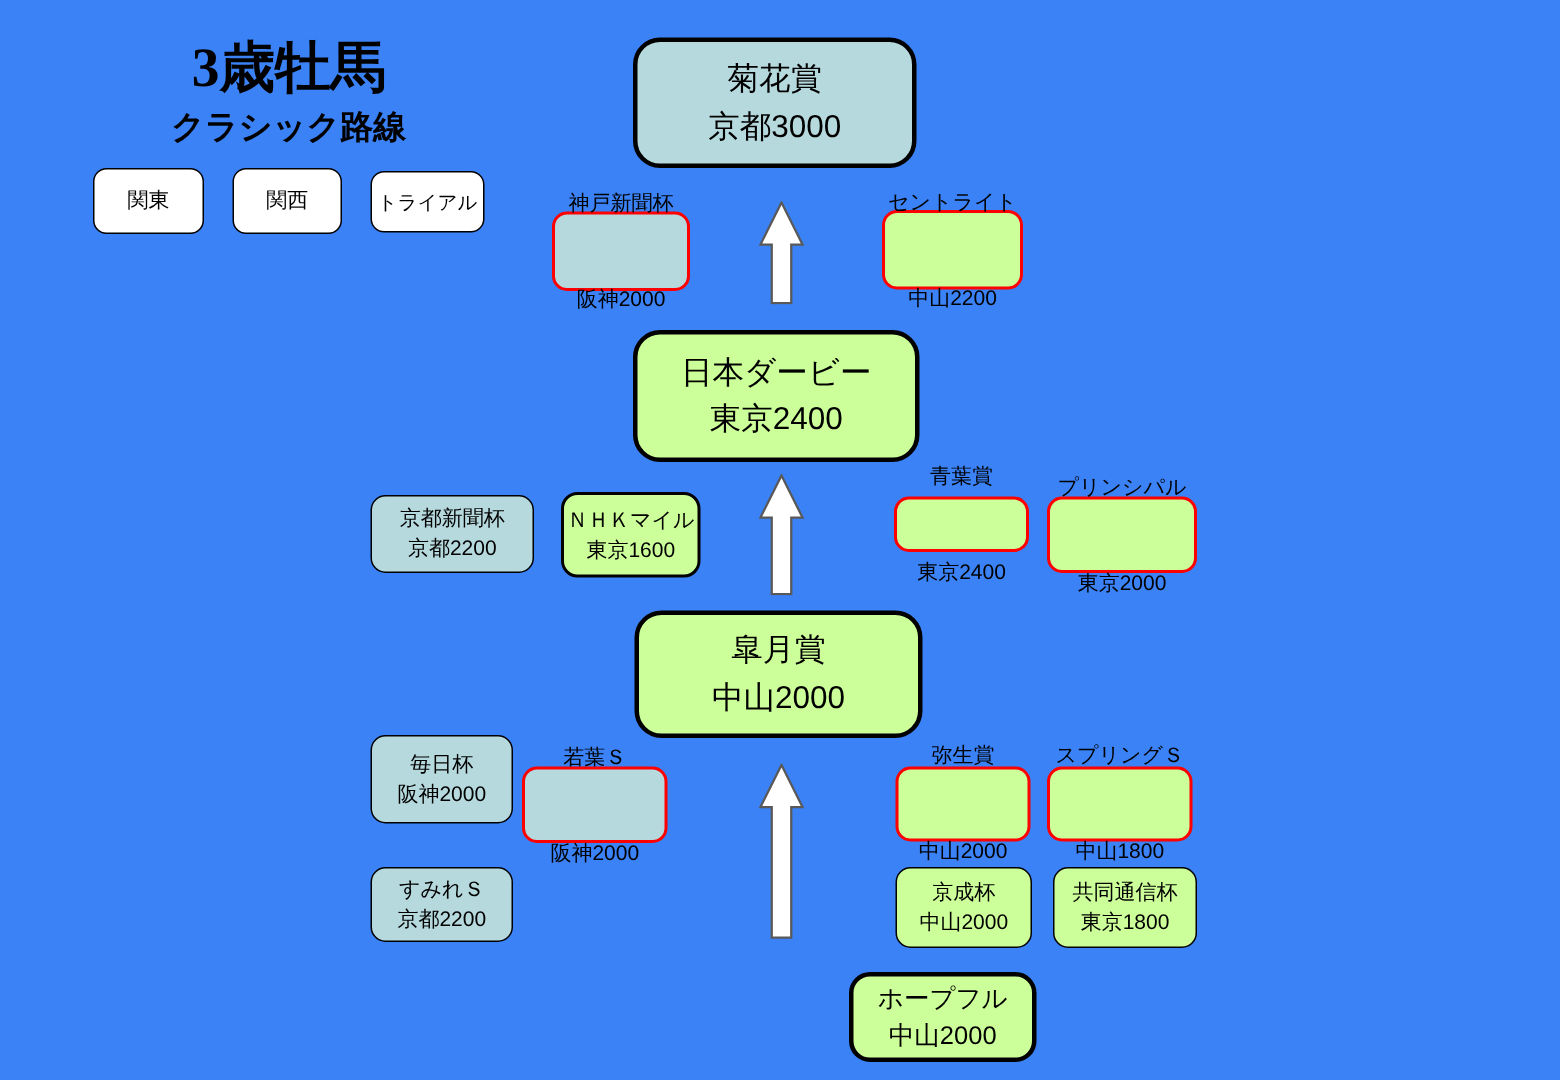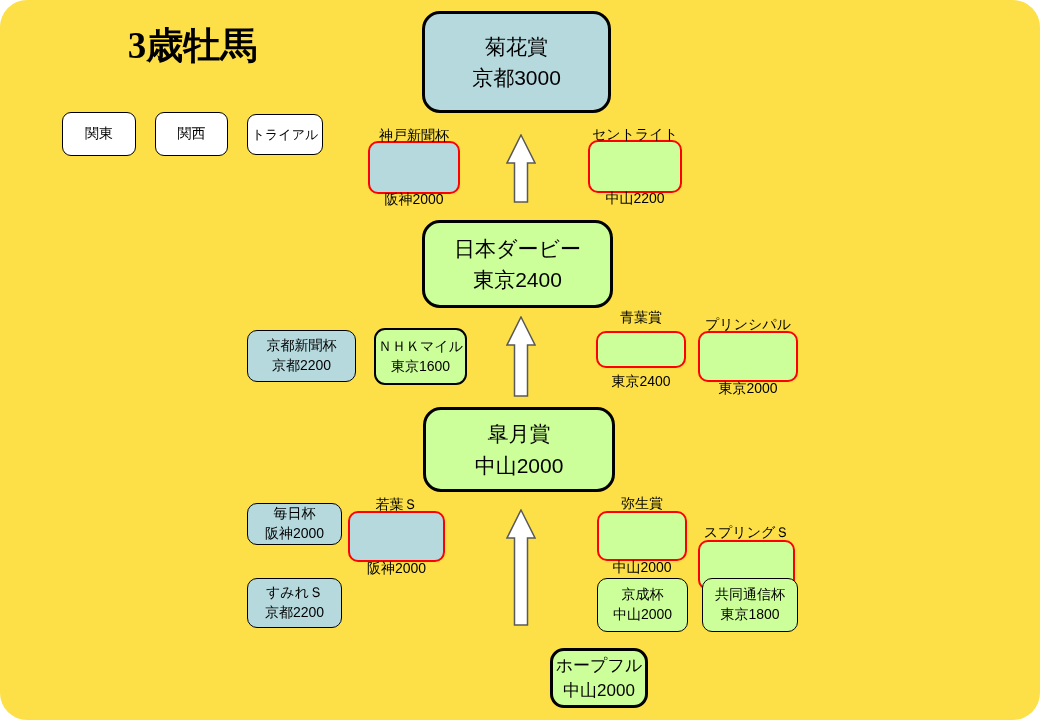--- a/index.html
+++ b/index.html
@@ -1,17 +1,17 @@
 <!DOCTYPE html>
 <html lang="ja"><head>
 <meta charset="utf-8">
 <style>
   html,body{margin:0;padding:0;background:#fff;}
   body{font-family:"Liberation Sans",sans-serif;color:#000;}
-  .canvas{position:relative;width:1040px;height:720px;background:#fde047;overflow:hidden;border-radius:27px;}
+  .canvas{position:relative;width:1040px;height:720px;background:#3b82f6;overflow:hidden;}
 
   .title-main{
     position:absolute;left:85px;top:24px;width:215px;
     font-family:"Liberation Serif","DejaVu Serif",serif;
     font-weight:bold;font-size:37px;line-height:1.2;text-align:center;
   }
   .title-sub{
     position:absolute;left:85px;top:72px;width:215px;
     font-family:"Liberation Serif","DejaVu Serif",serif;
     font-weight:bold;font-size:22px;line-height:1.2;text-align:center;
@@ -38,32 +38,33 @@
   }
 
   .arrow{position:absolute;}
 </style>
 </head>
 <body>
 
 <div class="canvas">
 
   <div class="title-main">3歳牡馬</div>
+  <div class="title-sub">クラシック路線</div>
 
   <div class="legend-box fill-east" style="left:62px;top:112px;width:74px;height:44px">
     <span>関東</span>
   </div>
   <div class="legend-box b-pink" style="left:247px;top:114px;width:76px;height:41px;font-size:13px">
     <span>トライアル</span>
   </div>
   <div class="legend-box fill-west" style="left:155px;top:112px;width:73px;height:44px">
     <span>関西</span>
   </div>
 
-  <div class="race fill-west g1" style="left:422px;top:11px;width:189px;height:102px">
+  <div class="race fill-west g1" style="left:422px;top:25px;width:189px;height:87px">
     <span>菊花賞</span>
     <span>京都3000</span>
   </div>
 
   <svg class="arrow" style="left:506px;top:134px" width="30" height="69" viewBox="0 0 30 69">
     <polygon points="15,1 29,29 21.5,29 21.5,68 8.5,68 8.5,29 1,29" fill="#ffffff" stroke="#595959" stroke-width="1.5"></polygon>
   </svg>
 
   <div class="race fill-west b-red" style="left:368px;top:141px;width:92px;height:53px">
     <span>神戸新聞杯</span>
@@ -102,48 +103,48 @@
 
   <div class="race fill-east g1" style="left:423px;top:407px;width:192px;height:85px">
     <span>皐月賞</span>
     <span>中山2000</span>
   </div>
 
   <svg class="arrow" style="left:506px;top:509px" width="30" height="117" viewBox="0 0 30 117">
     <polygon points="15,1 29,29 21.5,29 21.5,116 8.5,116 8.5,29 1,29" fill="#ffffff" stroke="#595959" stroke-width="1.5"></polygon>
   </svg>
 
-  <div class="race fill-west" style="left:247px;top:503px;width:95px;height:42px">
+  <div class="race fill-west" style="left:247px;top:490px;width:95px;height:59px">
     <span>毎日杯</span>
     <span>阪神2000</span>
   </div>
   <div class="race fill-west b-red" style="left:348px;top:511px;width:97px;height:51px">
     <span>若葉Ｓ</span>
     <span>阪神2000</span>
   </div>
   <div class="race fill-east b-red" style="left:597px;top:511px;width:90px;height:50px">
     <span>弥生賞</span>
     <span>中山2000</span>
   </div>
-  <div class="race fill-east b-red" style="left:698px;top:540px;width:97px;height:50px">
+  <div class="race fill-east b-red" style="left:698px;top:511px;width:97px;height:50px">
     <span>スプリングＳ</span>
     <span>中山1800</span>
   </div>
 
   <div class="race fill-west" style="left:247px;top:578px;width:95px;height:50px">
     <span>すみれＳ</span>
     <span>京都2200</span>
   </div>
   <div class="race fill-east" style="left:597px;top:578px;width:91px;height:54px">
     <span>京成杯</span>
     <span>中山2000</span>
   </div>
   <div class="race fill-east" style="left:702px;top:578px;width:96px;height:54px">
     <span>共同通信杯</span>
     <span>東京1800</span>
   </div>
 
-  <div class="race fill-east mid" style="left:550px;top:648px;width:98px;height:60px">
+  <div class="race fill-east mid" style="left:566px;top:648px;width:125px;height:60px">
     <span>ホープフル</span>
     <span>中山2000</span>
   </div>
 
 </div>
 
 </body></html>

